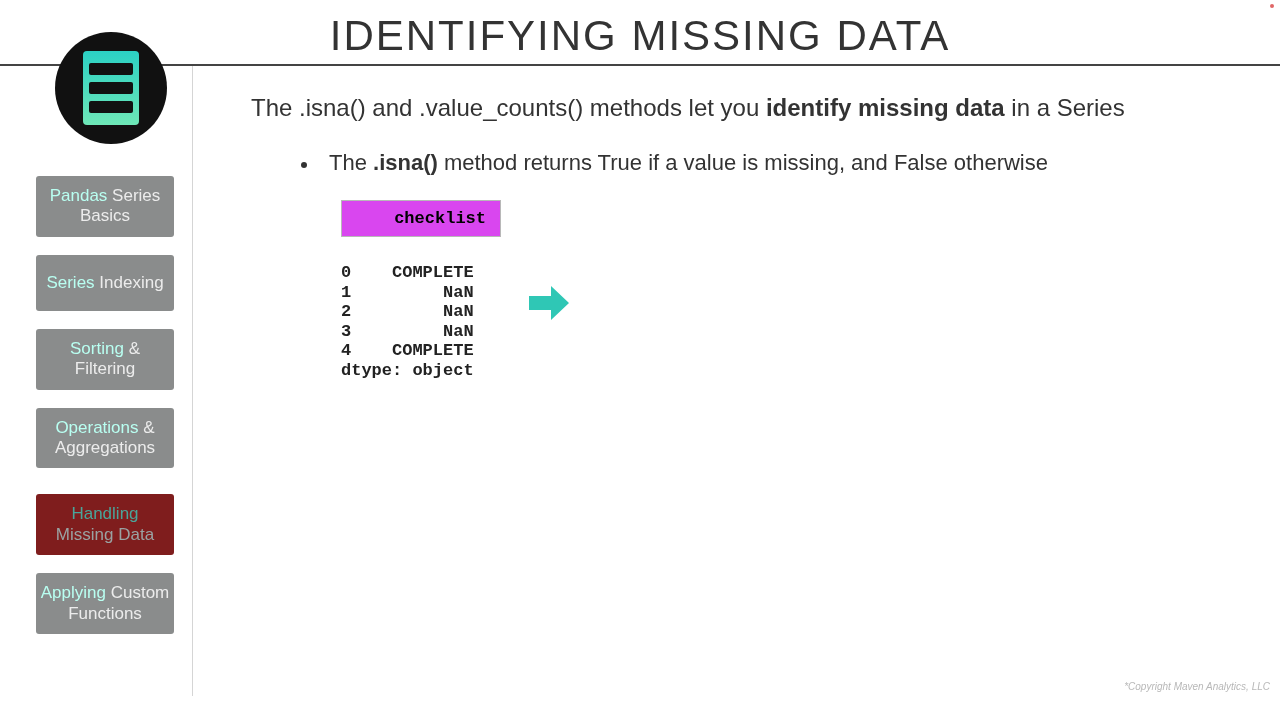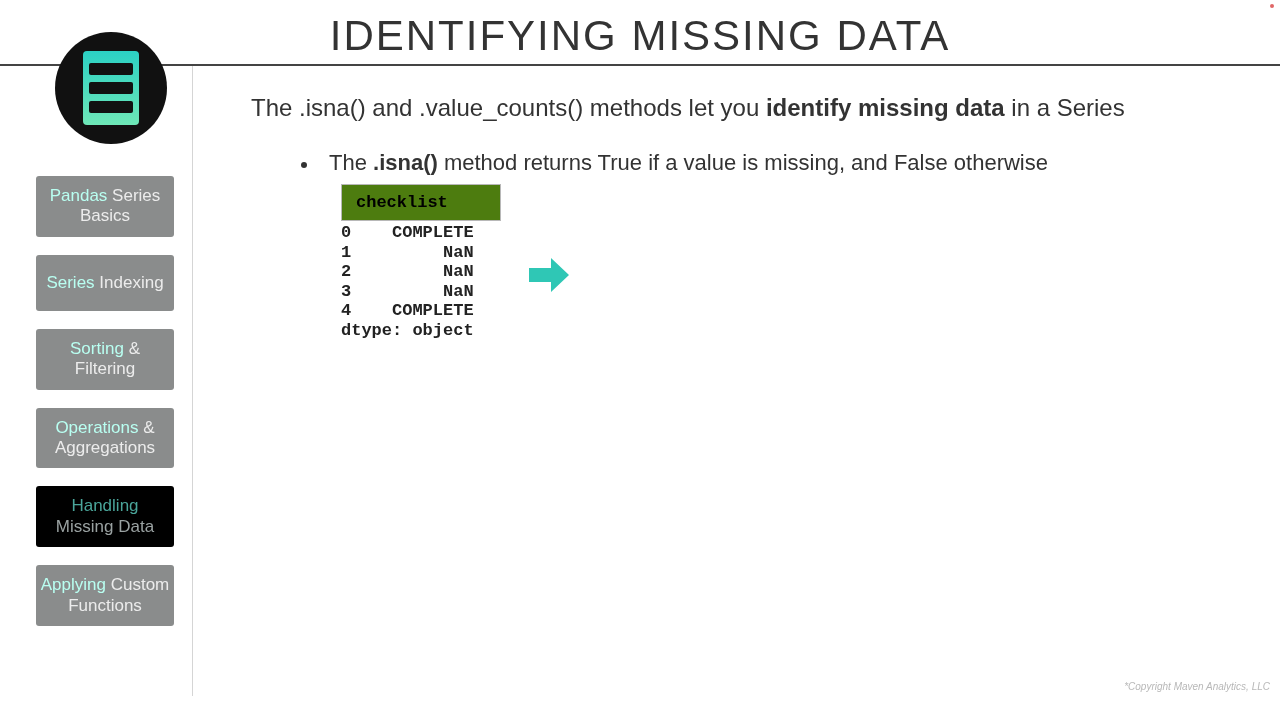--- a/index.html
+++ b/index.html
@@ -77,67 +77,69 @@
     padding: 10px 4px;
     border-radius: 3px;
     line-height: 1.2;
     min-height: 56px;
     display: flex;
     align-items: center;
     justify-content: center;
     white-space: pre-line;
   }
   .side-item.active {
-    background: #000000;
+    background: #7f1d1d;
     color: #9aa2a2;
+    margin-top: 8px;
   }
   .side-item .hl { color: #b9fff1; }
   .side-item.active .hl { color: #4aa59a; }
 
   
   .intro {
     font-size: 24px;
     color: #333;
     font-weight: 300;
     margin-bottom: 28px;
   }
   .intro b { font-weight: 600; }
 
   .bullet-row {
     display: flex;
     align-items: flex-start;
     gap: 22px;
     margin-left: 50px;
-    margin-bottom: 8px;
+    margin-bottom: 24px;
   }
   .bullet-dot {
     width: 6px; height: 6px; background:#333; border-radius:50%;
     margin-top: 12px;
   }
   .bullet-text { font-size: 22px; color:#333; font-weight:300; }
   .bullet-text b { font-weight:600; }
 
   
   .code-row {
     display: flex;
     align-items: flex-start;
     gap: 28px;
     margin-left: 90px;
   }
   .code-col { display:flex; flex-direction:column; }
   .code-header {
     border: 1px solid #b8b8b8;
-    background: #4d7c0f;
+    background: #d946ef;
     font-family: "Courier New", monospace;
     font-size: 17px;
     font-weight: bold;
     padding: 8px 14px;
     width: fit-content;
     min-width: 160px;
-    margin-bottom: 2px;
+    margin-bottom: 26px;
+    text-align: right;
   }
   .code-body {
     font-family: "Courier New", monospace;
     font-size: 17px;
     font-weight: bold;
     line-height: 1.15;
     white-space: pre;
     color: #222;
   }
 

